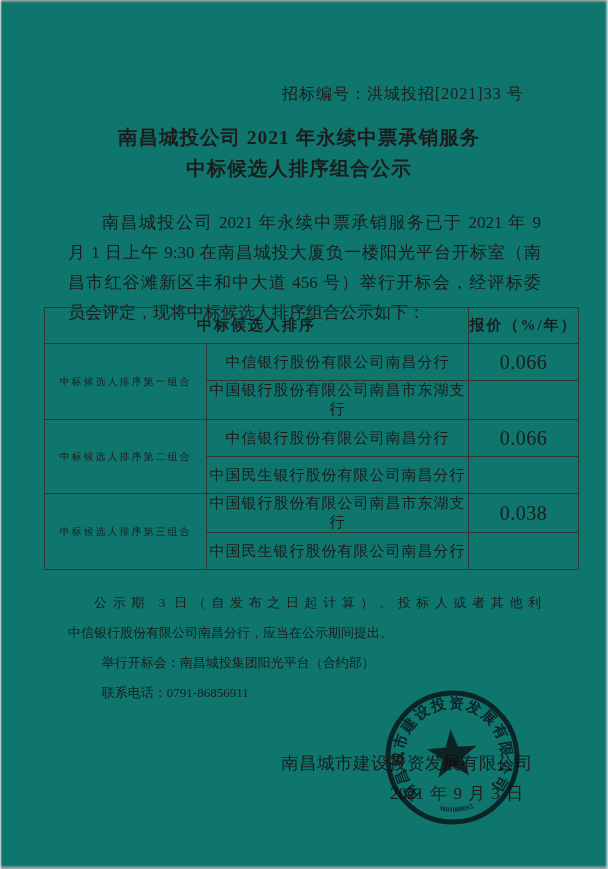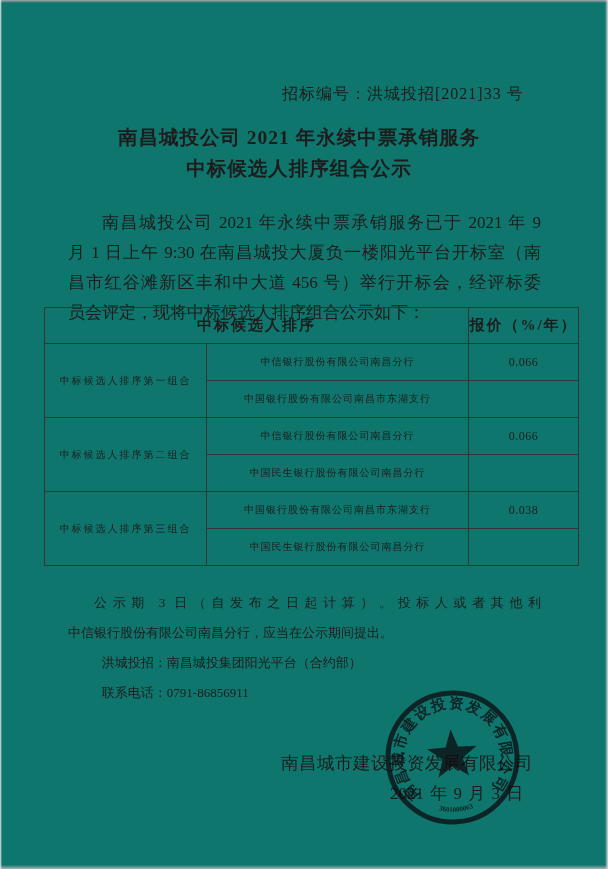--- a/index.html
+++ b/index.html
@@ -41,22 +41,22 @@
   table.tender {
     position: absolute; left: 28px; top: 307px;
     width: 534px; border-collapse: collapse; table-layout: fixed; margin-left: 16px;
   }
   table.tender th, table.tender td {
     border: 1px solid #353535; padding: 0; text-align: center; vertical-align: middle;
   }
   table.tender th { height: 35px; font-size: 15px; font-weight: bold; letter-spacing: 2px; }
   table.tender td { height: 36px; }
   td.group-cell { font-size: 10px; letter-spacing: 2px; }
-  td.bank-cell  { font-size: 10px; letter-spacing: 1px; }
-  td.price-cell { font-size: 12px; letter-spacing: 0.5px; }
+  td.bank-cell  { font-size: 15px; letter-spacing: 1px; }
+  td.price-cell { font-size: 20px; letter-spacing: 0.5px; }
 
   .notice {
     position: absolute; left: 68px; top: 588px; width: 473px;
     font-size: 13px; line-height: 30px;
   }
   .hang { text-indent: 2.6em; text-align: left; text-align-last: left; }
 
   .company-sign {
     position: absolute; left: 281px; top: 751px;
     font-size: 17.5px; letter-spacing: 0.5px; z-index: 2;
@@ -133,21 +133,21 @@
     <tr>
       <td class="bank-cell">中国民生银行股份有限公司南昌分行</td>
       <td class="price-cell"></td>
     </tr>
   </tbody>
     </table>
 
   <div class="notice">
     <div class="jline indent">公示期 3 日（自发布之日起计算）。投标人或者其他利</div>
     <div>中信银行股份有限公司南昌分行，应当在公示期间提出。</div>
-    <div class="hang">洪城投招：南昌城投集团阳光平台（合约部）</div>
+    <div class="hang">举行开标会：南昌城投集团阳光平台（合约部）</div>
     <div class="hang">联系电话：0791-86856911</div>
   </div>
 
   <div class="company-sign">南昌城市建设投资发展有限公司</div>
   <div class="date-sign">2021 年 9 月 3 日</div>
 
   <svg class="seal" viewBox="0 0 140 140">
     <defs>
       <path id="seal-arc-top" d="M 35.4 104.6 A 49 49 0 1 1 104.6 104.6" fill="none"></path>
       <path id="seal-arc-bottom" d="M 23.2 97 A 54 54 0 0 0 116.8 97" fill="none"></path>

